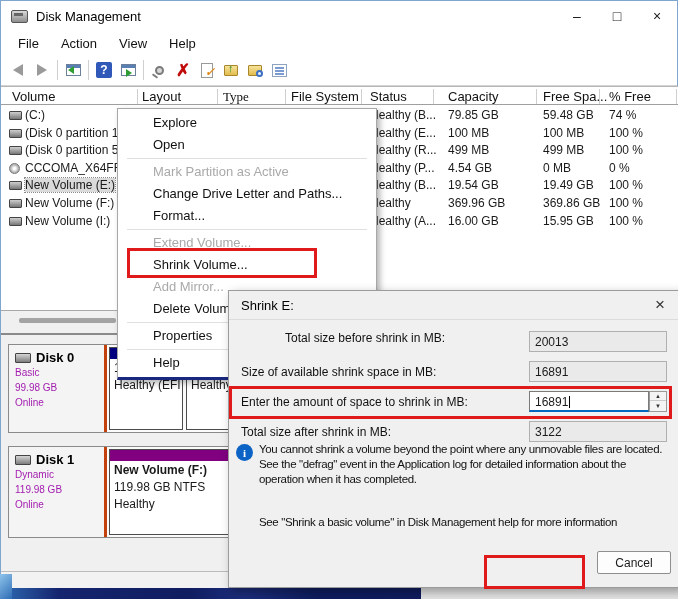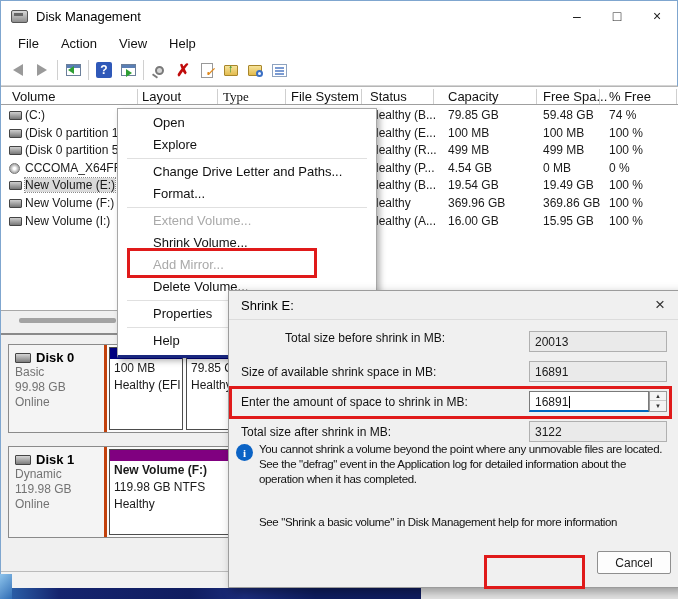--- a/index.html
+++ b/index.html
@@ -54,21 +54,21 @@
 
   .hthumb { position:absolute; left:18px; top:317px; width:97px; height:5px; background:#a3a3a3; border-radius:2px; }
   .splitline { position:absolute; left:0; top:332px; width:678px; height:2px; background:#8a8a8a; }
 
   
   .graph-pane { position:absolute; left:0; top:334px; width:678px; height:236px; background:#f0f0f0; }
   .disk-row { position:absolute; left:7px; width:660px; background:#fbfbfb; border:1px solid #8a8a8a; }
   .disk-panel { position:absolute; left:0; top:0; bottom:0; width:98px; background:#f4f4f4; border-right:3px solid #c2410c; padding:5px 6px; }
   .disk-title { font-weight:bold; font-size:13px; color:#000; display:flex; align-items:center; gap:5px; }
   .disk-mini { width:16px; height:10px; background:linear-gradient(#d5d5d5,#7d7d7d); border:1px solid #444; border-radius:1px; flex:none; }
-  .disk-line { font-size:12px; line-height:15px; color:#737373; }
+  .disk-line { font-size:10px; line-height:15px; color:#a21caf; }
   .partition { position:absolute; top:2px; bottom:2px; background:#fff; border:1px solid #4c4c4c; overflow:hidden; }
   .pbar { height:11px; width:100%; }
   .ptxt { padding:2px 4px 0 4px; font-size:12px; line-height:15px; white-space:nowrap; }
   .ptxt.b { font-weight:bold; }
   .status-strip { position:absolute; left:0; top:570px; width:678px; height:18px; background:#f2f2f2; border-top:1px solid #bbb; }
 
   
   .context-menu { position:absolute; left:117px; top:108px; width:260px; background:#fff; border:1px solid #a8a8a8; border-bottom:3px solid #19277e; box-shadow:3px 3px 6px rgba(0,0,0,.3); z-index:40; padding:3px 0 3px 0; }
   .cm-item { height:22px; line-height:22px; padding-left:35px; font-size:13px; color:#111; white-space:nowrap; }
   .cm-item.disabled { color:#a9a9a9; }
@@ -296,23 +296,24 @@
             <div class="ptxt b">New Volume  (F:)</div>
             <div class="ptxt">119.98 GB NTFS</div>
             <div class="ptxt">Healthy</div>
           </div>
         </div>
       </div>
     <div class="status-strip"></div>
   </div>
 
   <div class="context-menu" id="ctxMenu">
+      <div class="cm-item">Explore</div>
       <div class="cm-item">Open</div>
-      <div class="cm-item">Explore</div>
       <div class="cm-sep"></div>
+      <div class="cm-item disabled">Mark Partition as Active</div>
       <div class="cm-item">Change Drive Letter and Paths...</div>
       <div class="cm-item">Format...</div>
       <div class="cm-sep"></div>
       <div class="cm-item disabled">Extend Volume...</div>
       <div class="cm-item">Shrink Volume...</div>
       <div class="cm-item disabled">Add Mirror...</div>
       <div class="cm-item">Delete Volume...</div>
       <div class="cm-sep"></div>
       <div class="cm-item">Properties</div>
       <div class="cm-sep"></div>

